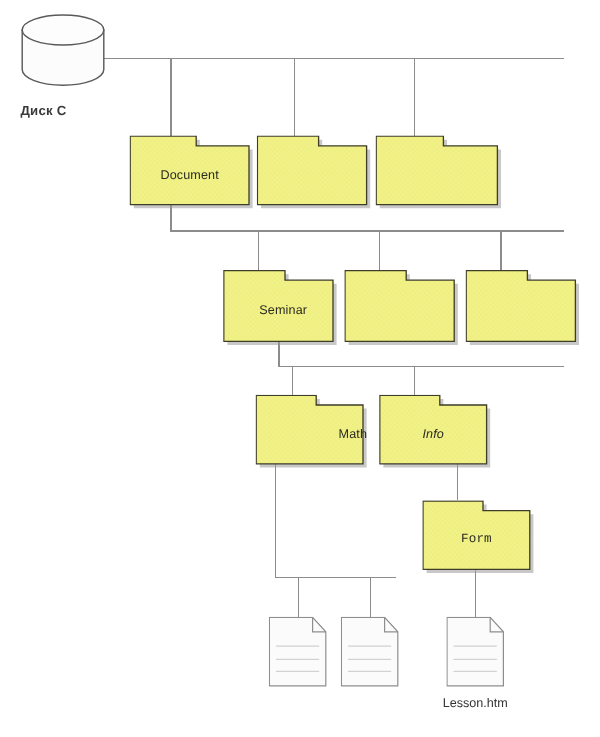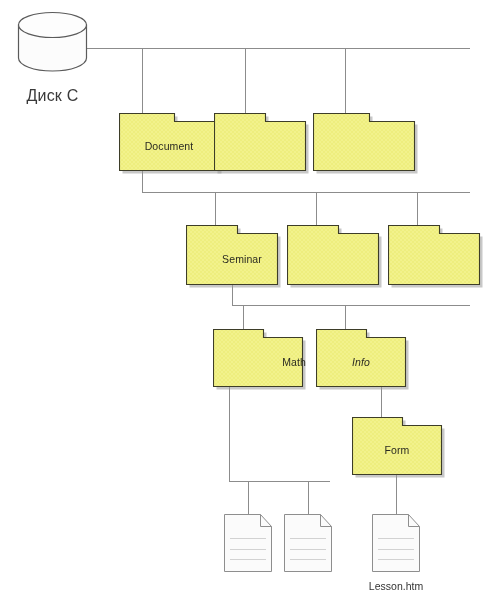--- a/index.html
+++ b/index.html
@@ -25,25 +25,26 @@
     width: 500px;
     height: 614px;
   }
   
   .disk-wrap {
     position: absolute;
   }
   .disk-label {
     position: absolute;
     width: 100%;
-    text-align: center;
-    font-size: 16px;
+    text-align: left;
+    font-size: 11px;
     color: #3a3a3a;
     letter-spacing: .2px;
     white-space: nowrap;
+    font-weight: bold;
   }
   
   .folder {
     position: absolute;
   }
   .folder svg { display: block; }
   .folder-label {
     position: absolute;
     left: 0;
     width: 100%;
@@ -99,21 +100,21 @@
 
   <div class="disk-wrap" id="disk-node" style="left: 17px; top: 11px; width: 71px;">
     <svg width="71" height="62" viewBox="0 0 71 62">
       <path d="M1.5 14 L1.5 47 A34 13 0 0 0 69.5 47 L69.5 14 Z" fill="#fcfcfc" stroke="#5a5a5a" stroke-width="1.2"></path>
       <ellipse cx="35.5" cy="14" rx="34" ry="12.5" fill="#fdfdfd" stroke="#5a5a5a" stroke-width="1.2"></ellipse>
     </svg>
     <div class="disk-label" style="top: 76px;">Диск С</div>
   </div>
 
   <div id="folders">
-      <div class="folder" style="left: 119px; top: 113px; width: 104px; height: 62px;">
+      <div class="folder" style="left: 108px; top: 113px; width: 104px; height: 62px;">
         <svg width="104" height="62" viewBox="0 0 104 62">
           <defs>
             <pattern id="fpat0" width="4" height="4" patternUnits="userSpaceOnUse">
               <rect width="4" height="4" fill="#f2f28c"></rect>
               <rect x="0" y="0" width="2" height="2" fill="#eeee7e"></rect>
               <rect x="2" y="2" width="2" height="2" fill="#eeee7e"></rect>
             </pattern>
           </defs>
           <path d="M0.5 0.5 L55.5 0.5 L55.5 8.5 L99.5 8.5 L99.5 57.5 L0.5 57.5 Z" transform="translate(3,3)" fill="#9a9a9a" opacity="0.55" stroke="none"></path>
           <path d="M0.5 0.5 L55.5 0.5 L55.5 8.5 L99.5 8.5 L99.5 57.5 L0.5 57.5 Z" fill="url(#fpat0)" stroke="#3d3d28" stroke-width="1.1" stroke-linejoin="miter"></path>
@@ -151,21 +152,21 @@
           <defs>
             <pattern id="fpat3" width="4" height="4" patternUnits="userSpaceOnUse">
               <rect width="4" height="4" fill="#f2f28c"></rect>
               <rect x="0" y="0" width="2" height="2" fill="#eeee7e"></rect>
               <rect x="2" y="2" width="2" height="2" fill="#eeee7e"></rect>
             </pattern>
           </defs>
           <path d="M0.5 0.5 L51.5 0.5 L51.5 8.5 L91.5 8.5 L91.5 59.5 L0.5 59.5 Z" transform="translate(3,3)" fill="#9a9a9a" opacity="0.55" stroke="none"></path>
           <path d="M0.5 0.5 L51.5 0.5 L51.5 8.5 L91.5 8.5 L91.5 59.5 L0.5 59.5 Z" fill="url(#fpat3)" stroke="#3d3d28" stroke-width="1.1" stroke-linejoin="miter"></path>
         </svg>
-        <div class="folder-label" style="top: 28px; width: 112px;">Seminar</div>
+        <div class="folder-label" style="top: 28px; width: 100px;">Seminar</div>
       </div>
       <div class="folder" style="left: 287px; top: 225px; width: 96px; height: 64px;">
         <svg width="96" height="64" viewBox="0 0 96 64">
           <defs>
             <pattern id="fpat4" width="4" height="4" patternUnits="userSpaceOnUse">
               <rect width="4" height="4" fill="#f2f28c"></rect>
               <rect x="0" y="0" width="2" height="2" fill="#eeee7e"></rect>
               <rect x="2" y="2" width="2" height="2" fill="#eeee7e"></rect>
             </pattern>
           </defs>
@@ -219,21 +220,21 @@
           <defs>
             <pattern id="fpat8" width="4" height="4" patternUnits="userSpaceOnUse">
               <rect width="4" height="4" fill="#f2f28c"></rect>
               <rect x="0" y="0" width="2" height="2" fill="#eeee7e"></rect>
               <rect x="2" y="2" width="2" height="2" fill="#eeee7e"></rect>
             </pattern>
           </defs>
           <path d="M0.5 0.5 L50.5 0.5 L50.5 8.5 L89.5 8.5 L89.5 57.5 L0.5 57.5 Z" transform="translate(3,3)" fill="#9a9a9a" opacity="0.55" stroke="none"></path>
           <path d="M0.5 0.5 L50.5 0.5 L50.5 8.5 L89.5 8.5 L89.5 57.5 L0.5 57.5 Z" fill="url(#fpat8)" stroke="#3d3d28" stroke-width="1.1" stroke-linejoin="miter"></path>
         </svg>
-        <div class="folder-label" style="top: 27px; width: 90px;">Form</div>
+        <div class="folder-label" style="top: 27px; width: 90px; font-family: Liberation Mono, monospace;">Form</div>
       </div>
     </div>
   <div id="files">
       <div class="file" style="left: 224px; top: 514px;">
         <svg width="50" height="60" viewBox="0 0 50 60">
           <path d="M0.5 0.5 L36.5 0.5 L47.5 12.5 L47.5 57.5 L0.5 57.5 Z" fill="#fbfbfb" stroke="#8e8e8e" stroke-width="1"></path>
           <path d="M36.5 0.5 L36.5 12.5 L47.5 12.5" fill="none" stroke="#8e8e8e" stroke-width="1"></path>
           <line x1="6" y1="24.5" x2="42" y2="24.5" stroke="#d2d2d2" stroke-width="1"></line>
           <line x1="6" y1="35.5" x2="42" y2="35.5" stroke="#d2d2d2" stroke-width="1"></line>
           <line x1="6" y1="45.5" x2="42" y2="45.5" stroke="#d2d2d2" stroke-width="1"></line>

